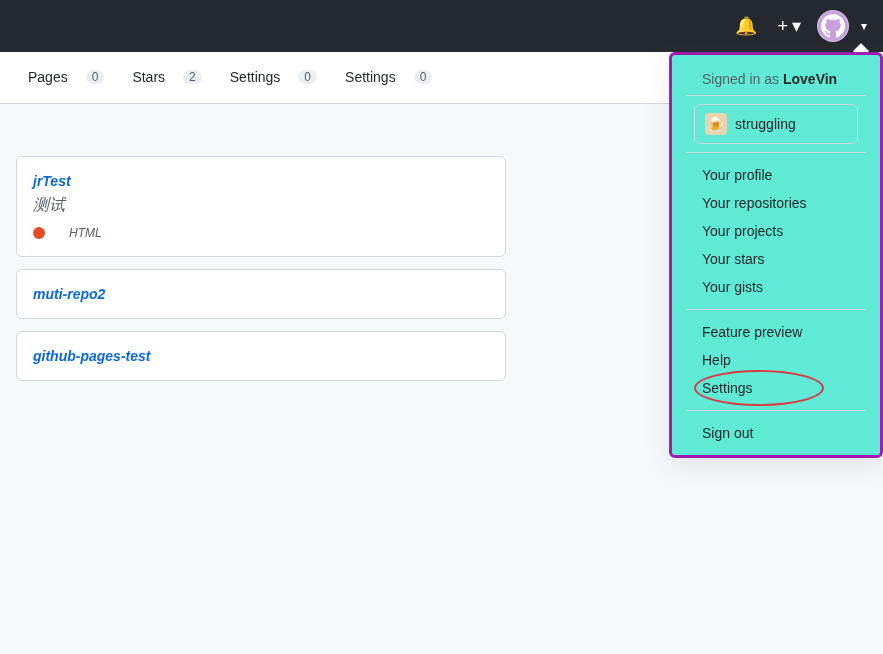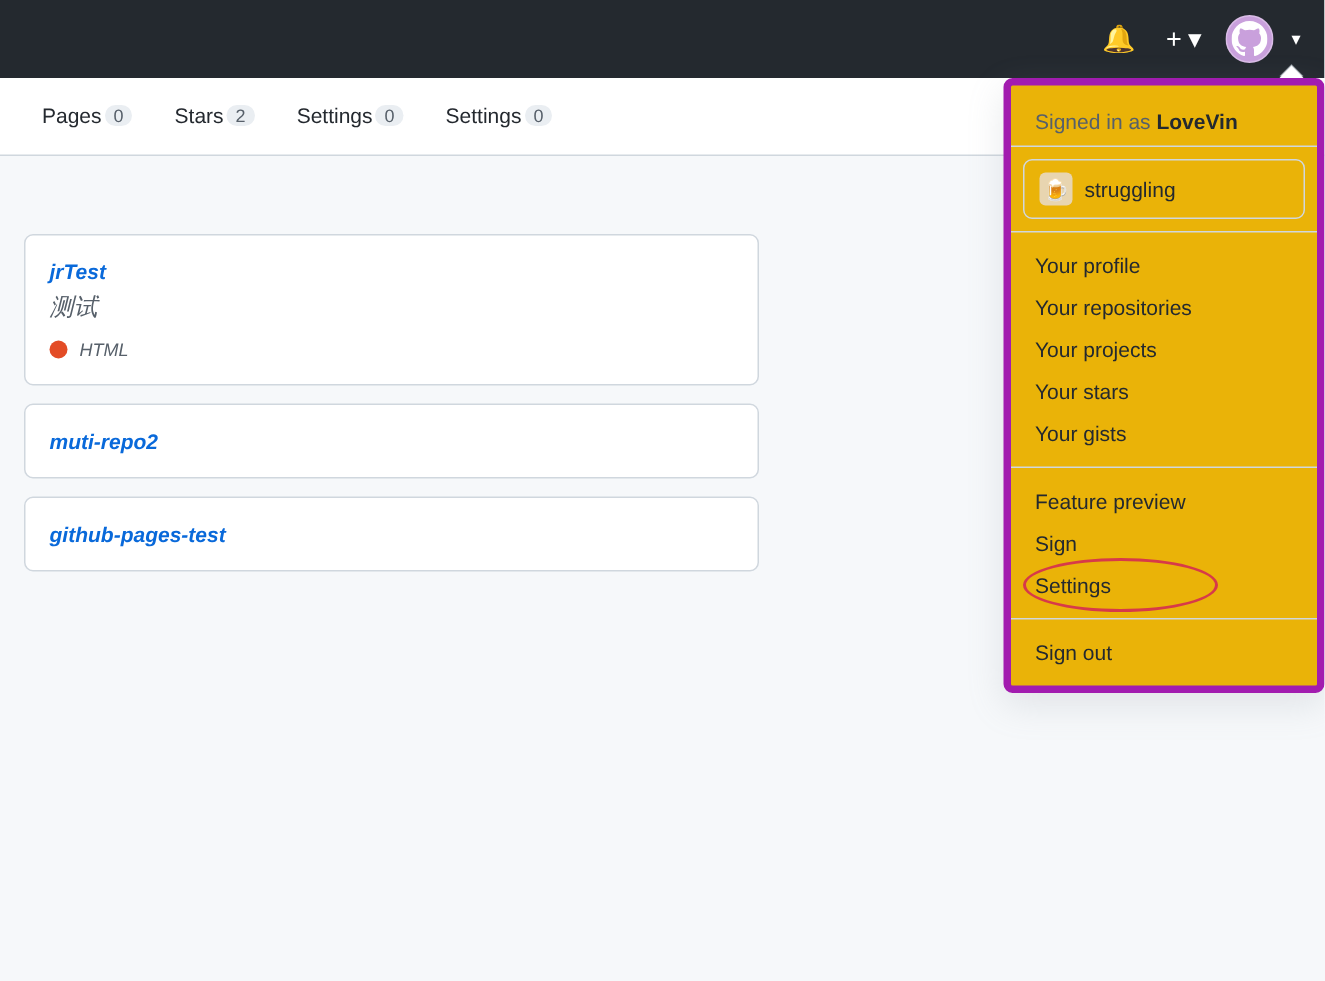--- a/index.html
+++ b/index.html
@@ -64,21 +64,21 @@
       border-bottom: 1px solid #d0d7de;
       padding: 0 16px;
       display: flex;
       align-items: center;
       gap: 4px;
       height: 52px;
     }
     .profile-nav-item {
       display: flex;
       align-items: center;
-      gap: 2px;
+      gap: 18px;
       padding: 8px 12px;
       color: #24292f;
       cursor: pointer;
       border-bottom: 2px solid transparent;
       text-decoration: none;
       font-size: 14px;
       height: 52px;
     }
     .profile-nav-item .badge {
       background: #eaeef2;
@@ -135,36 +135,37 @@
     .lang-dot {
       width: 12px;
       height: 12px;
       border-radius: 50%;
       background: #e34c26;
       display: inline-block;
     }
     .lang-label {
       font-size: 12px;
       color: #57606a;
+      margin-left: 16px;
     }
 
     
     .dropdown-overlay {
       position: absolute;
       top: 52px;
       right: 0;
       z-index: 100;
     }
     .dropdown-menu {
-      background: #eab308;
-      border: 5px solid #a21caf;
+      background: #5eead4;
+      border: 3px solid #a21caf;
       border-radius: 6px;
       box-shadow: 0 8px 24px rgba(140,149,159,0.2);
       width: 214px;
-      padding: 8px 0;
+      padding: 8px 14px;
     }
     .dropdown-header {
       padding: 8px 16px 8px 16px;
       font-size: 14px;
       color: #57606a;
       border-bottom: 1px solid #d0d7de;
       margin-bottom: 8px;
     }
     .dropdown-header strong {
       color: #24292f;
@@ -319,21 +320,21 @@
 
     <a class="dropdown-item">Your profile</a>
     <a class="dropdown-item">Your repositories</a>
     <a class="dropdown-item">Your projects</a>
     <a class="dropdown-item">Your stars</a>
     <a class="dropdown-item">Your gists</a>
 
     <div class="dropdown-divider"></div>
 
     <a class="dropdown-item">Feature preview</a>
-    <a class="dropdown-item">Sign</a>
+    <a class="dropdown-item">Help</a>
 
     <div style="position:relative;">
       <a class="dropdown-item settings-item">Settings</a>
       <div class="settings-circle"></div>
     </div>
 
     <div class="dropdown-divider"></div>
 
     <a class="dropdown-item">Sign out</a>
   </div>

